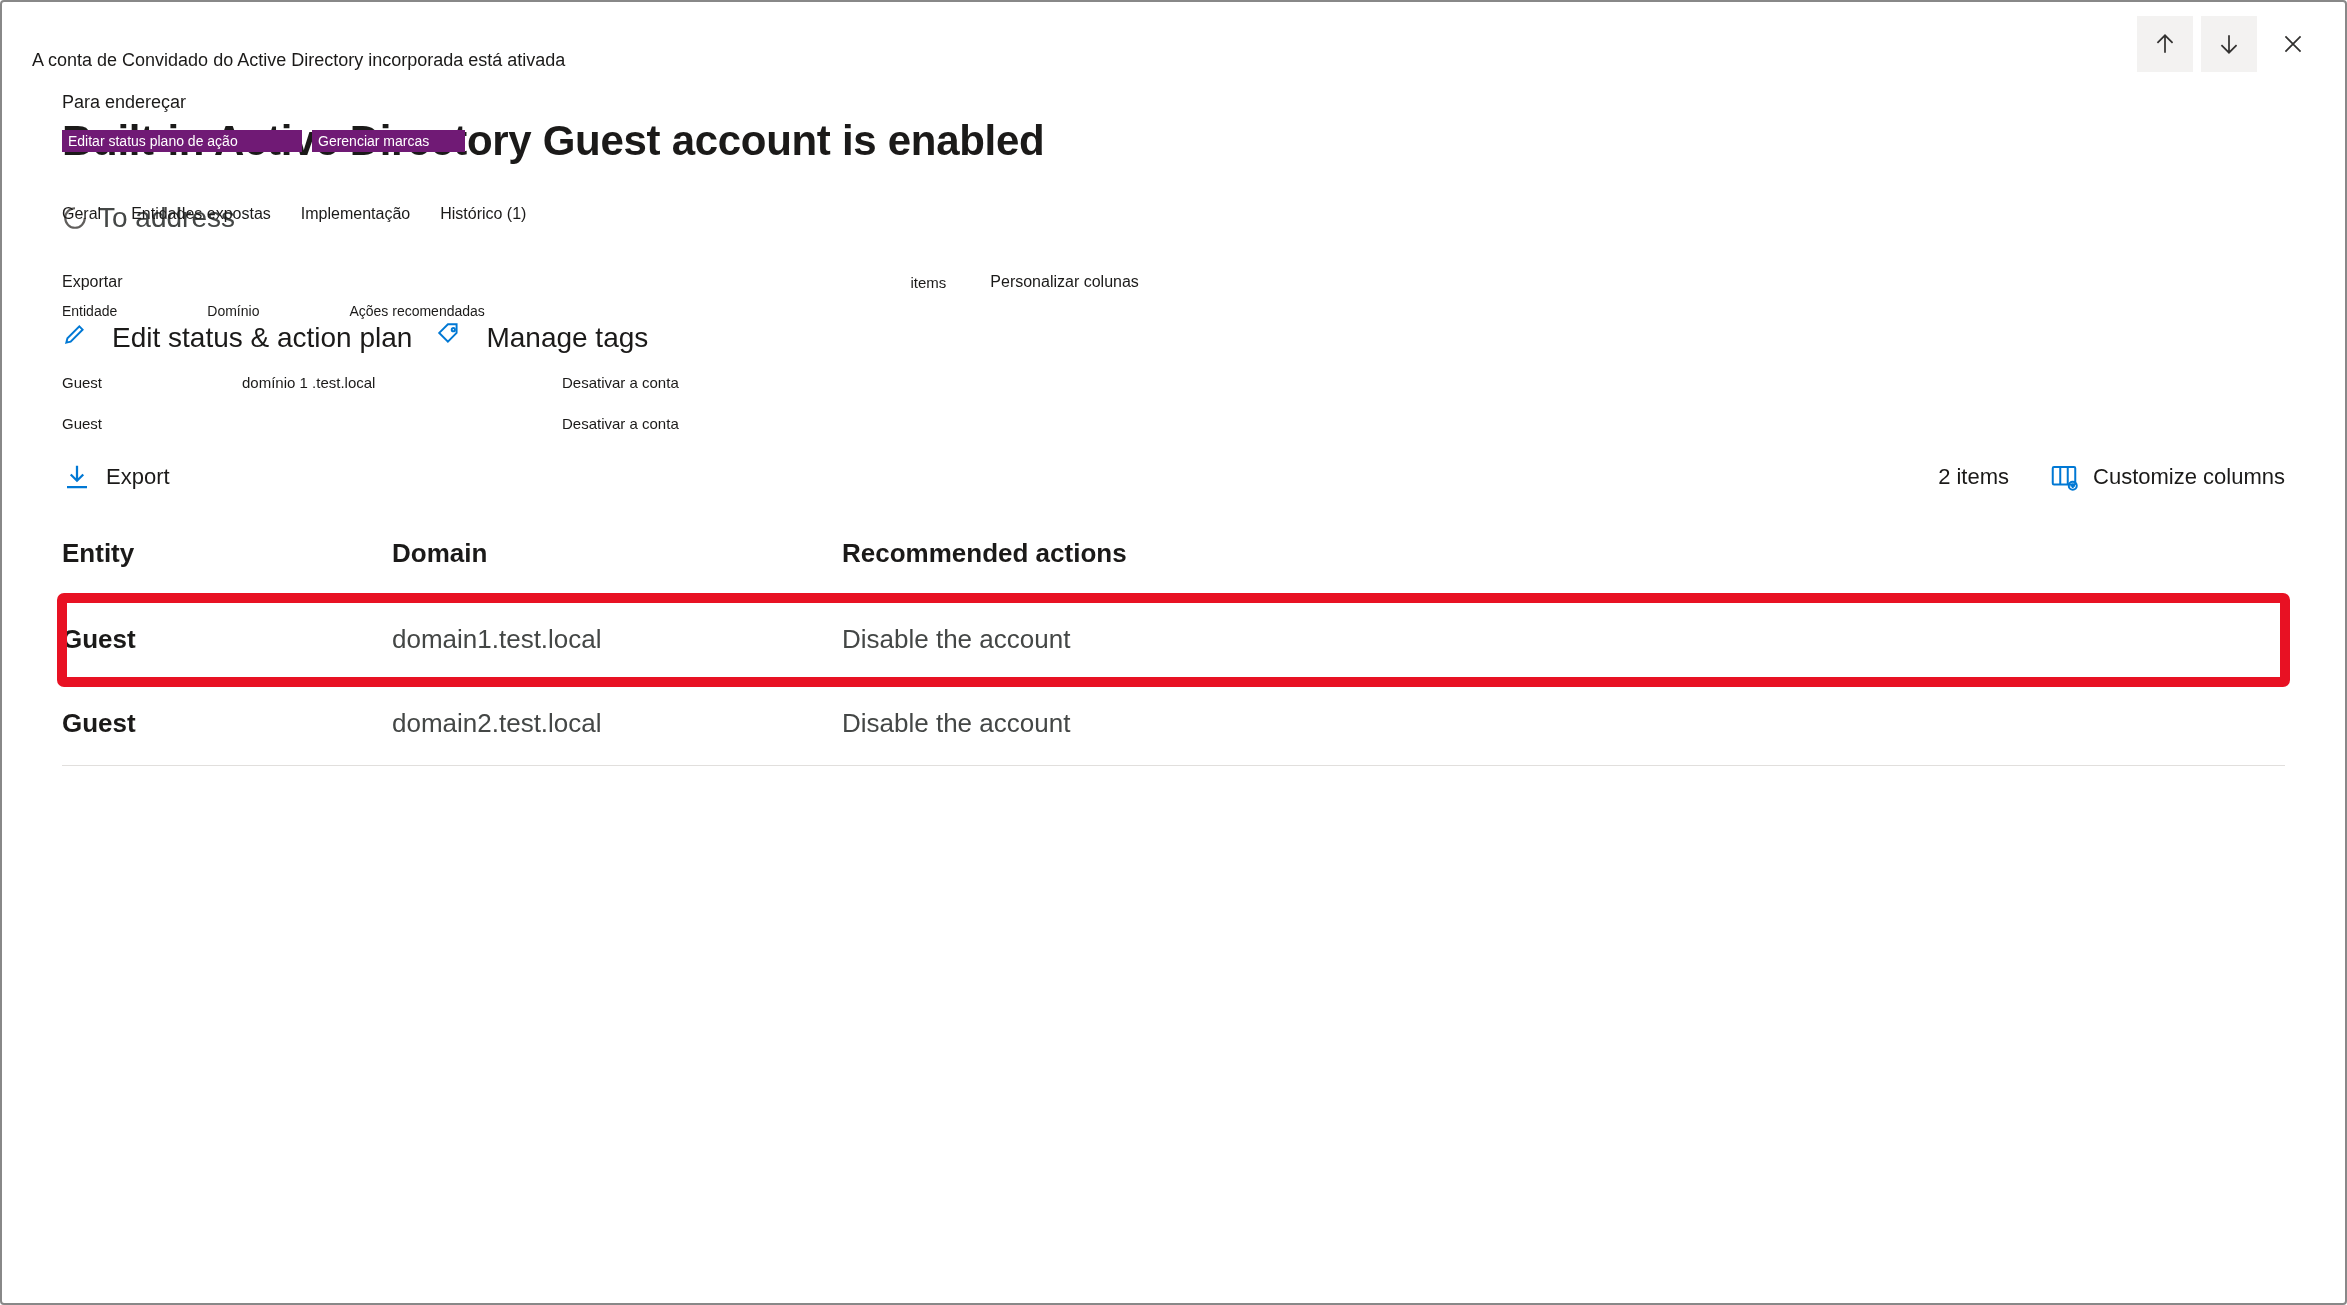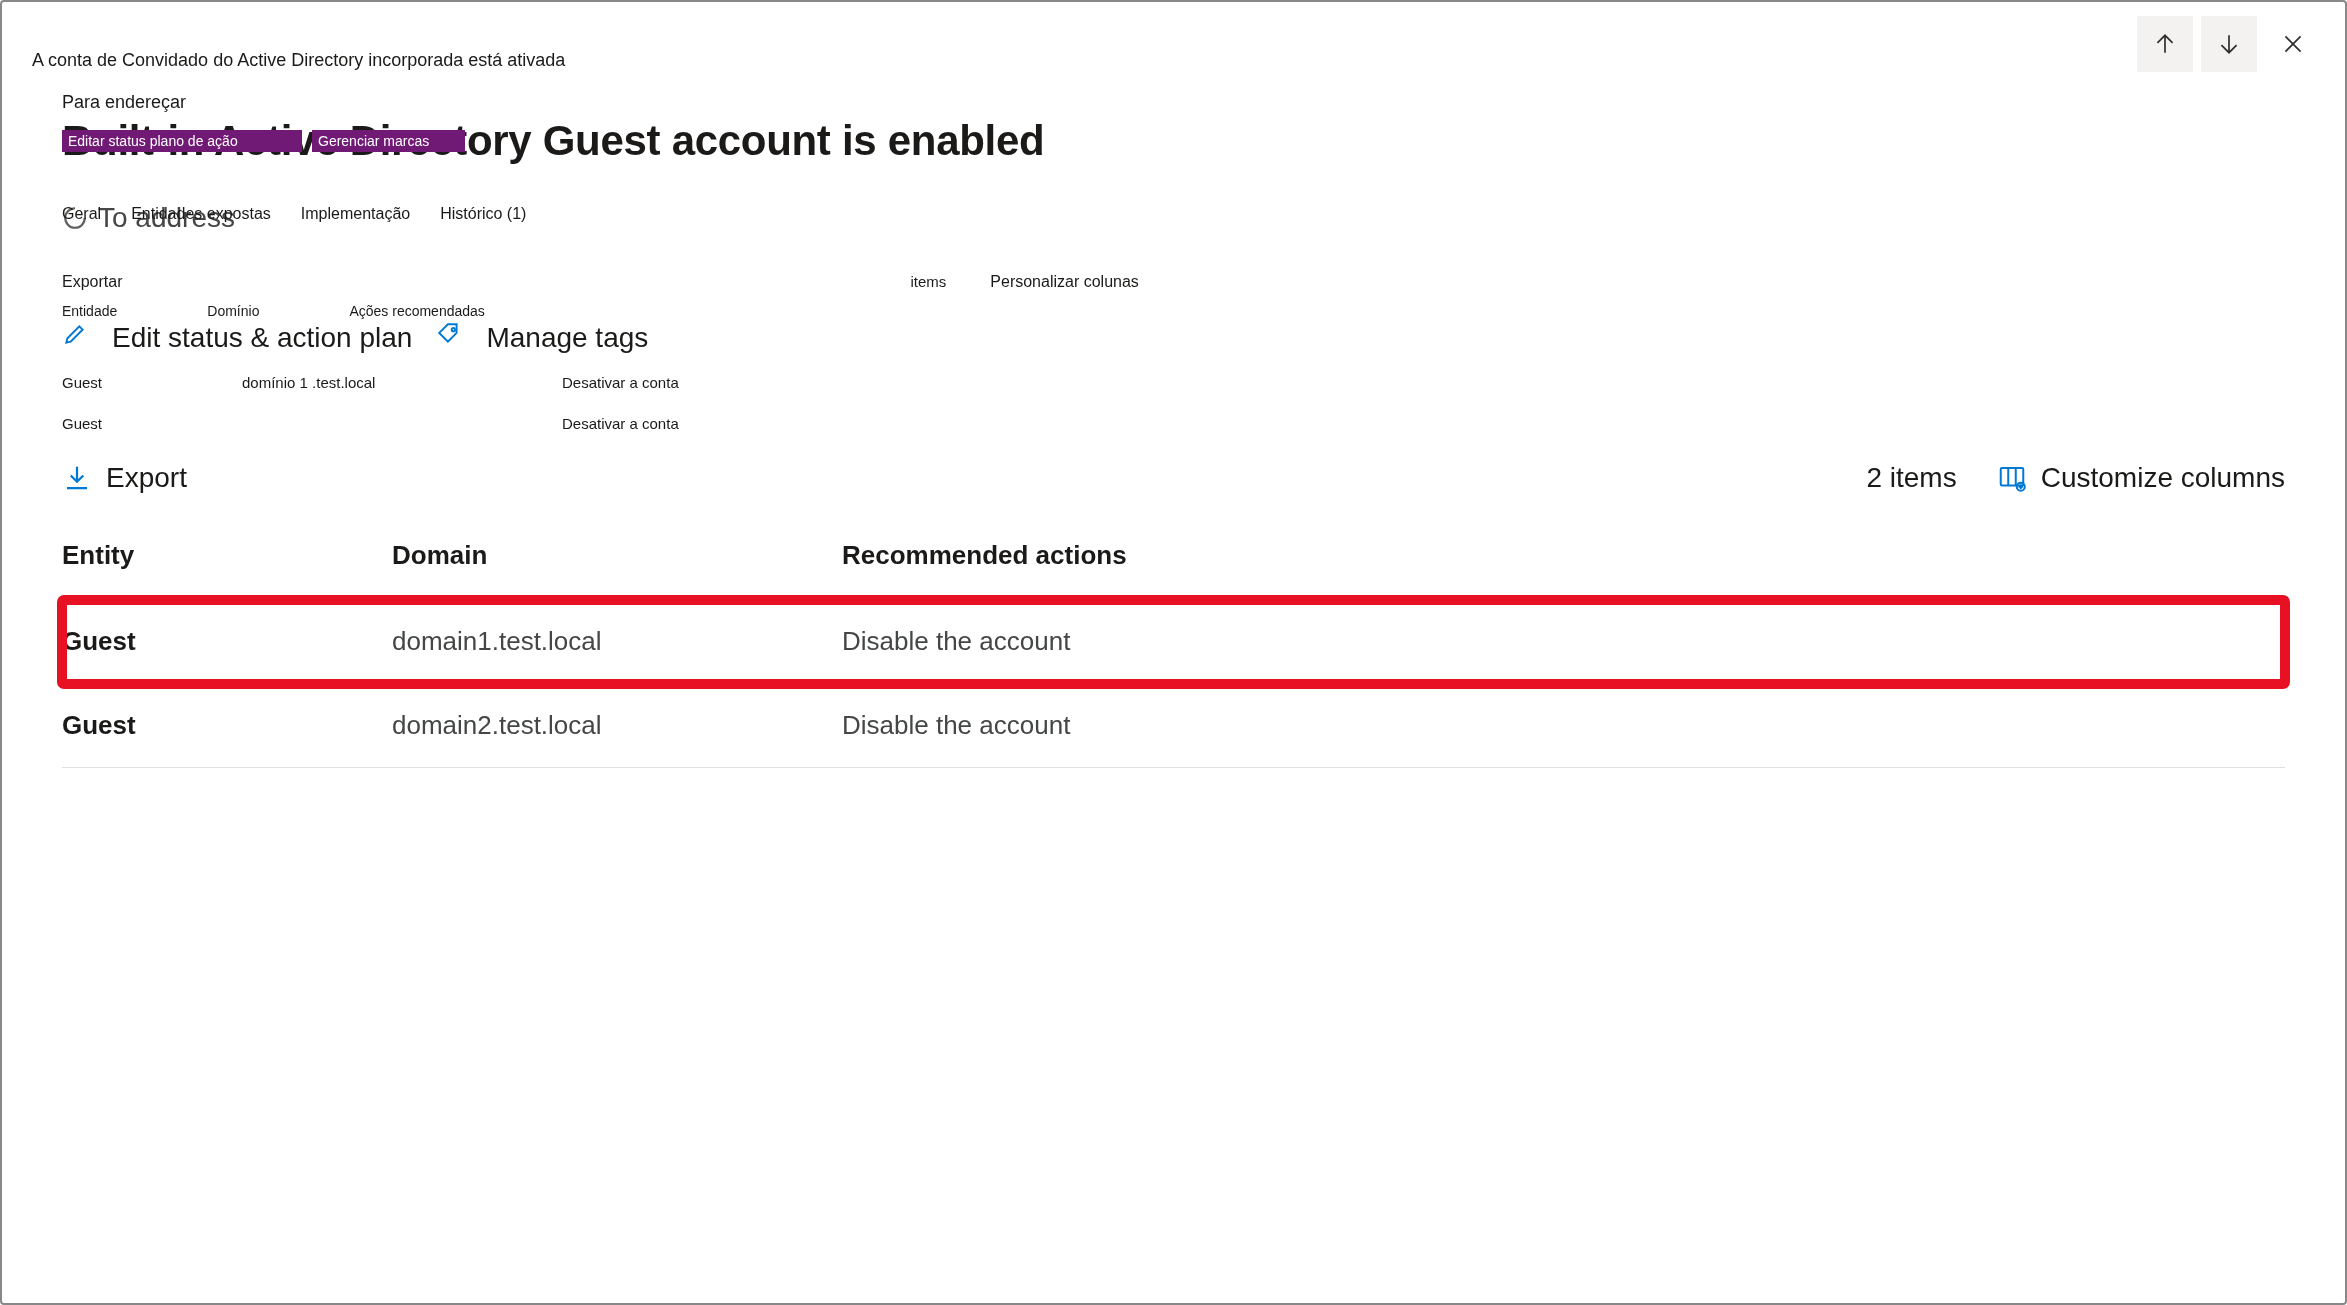--- a/index.html
+++ b/index.html
@@ -116,21 +116,21 @@
     align-items: center;
     gap: 10px;
     font-size: 28px;
     color: #444746;
   }
   .ghost-spinner-row svg { width: 26px; height: 26px; }
 
   .ghost-export-row {
     margin-top: 50px;
     display: flex;
-    align-items: flex-start;
+    align-items: flex-end;
     gap: 44px;
     font-size: 16px;
     color: var(--text-primary);
   }
   .ghost-export-row .spacer { flex: 0 0 700px; }
   .ghost-export-row .g-items { font-size: 15px; }
 
   .ghost-action-row {
     margin-top: 30px;
     display: flex;
@@ -184,23 +184,23 @@
     content: "";
     position: absolute;
     left: 0; right: 0; bottom: -2px;
     height: 6px;
     background: var(--accent);
   }
 
   
   .toolbar {
     display: flex;
-    align-items: flex-start;
+    align-items: center;
     padding: 30px 30px 16px 30px;
-    font-size: 28px;
+    font-size: 22px;
     color: var(--text-primary);
   }
   .toolbar .export {
     display: flex;
     align-items: center;
     gap: 14px;
     cursor: pointer;
   }
   .toolbar .export svg { width: 30px; height: 30px; stroke: var(--accent); fill: none; stroke-width: 1.8; }
   .toolbar .flex-grow { flex: 1; }

